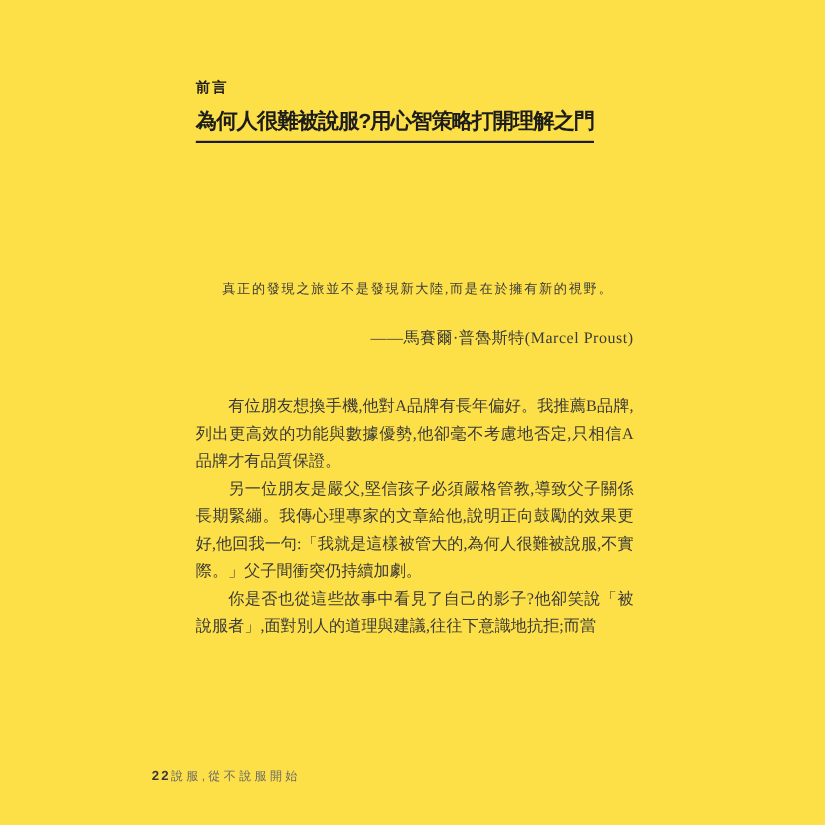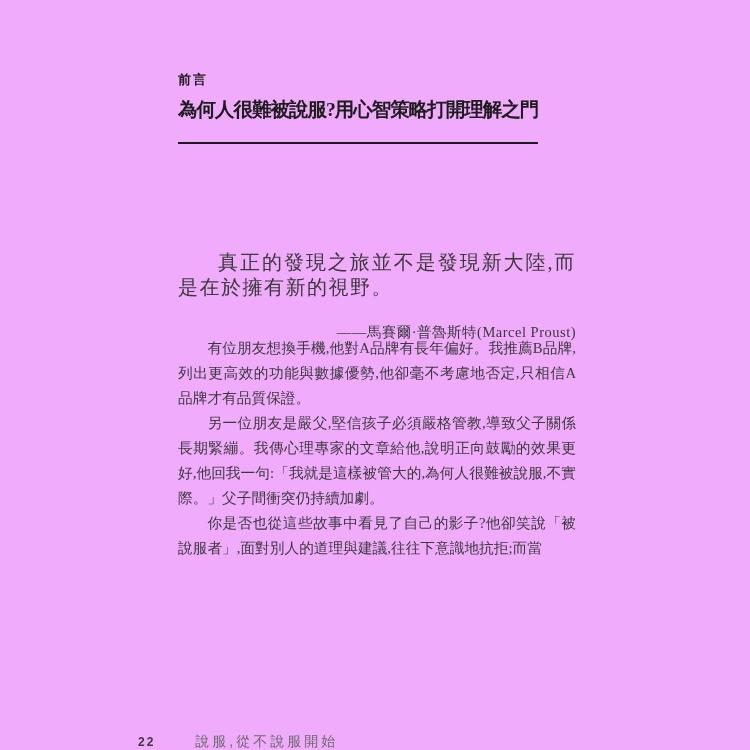--- a/index.html
+++ b/index.html
@@ -1,104 +1,102 @@
 <!DOCTYPE html>
 <html><head>
 <meta charset="utf-8">
 <style>
   * { margin: 0; padding: 0; box-sizing: border-box; }
   html, body { background: #ffffff; }
   .page {
     position: relative;
     width: 750px;
     height: 750px;
-    background: #f0abfc;
+    background: #fde047;
     overflow: hidden;
     font-family: "Liberation Serif", serif;
     color: #333333;
   }
   .page-header {
     position: absolute;
     left: 178px;
     top: 71px;
   }
   .section-label {
     font-family: "Liberation Sans", sans-serif;
     font-weight: 700;
     font-size: 13px;
     letter-spacing: 2px;
     color: #1c1c1c;
   }
   .page-title {
     display: inline-block;
     margin-top: 7px;
-    font-family: Liberation Serif, serif;
+    font-family: Liberation Mono, monospace;
     font-weight: 700;
     font-size: 19.5px;
     letter-spacing: -1px;
     color: #1c1c1c;
     border-bottom: 2px solid #1c1c1c;
-    padding-bottom: 19px;
+    padding-bottom: 5px;
     white-space: nowrap;
   }
   .epigraph {
     position: absolute;
     left: 178px;
     top: 250px;
     width: 398px;
   }
   .epigraph-text {
-    font-size: 20px;
+    font-size: 12px;
     line-height: 25px;
     letter-spacing: 1.5px;
     text-indent: 2em;
     text-align: justify;
     color: #3a3a3a;
   }
   .epigraph-attribution {
     margin-top: 23px;
     text-align: right;
     font-size: 14.5px;
     letter-spacing: 0.5px;
     color: #3a3a3a;
   }
   .body-text {
     position: absolute;
     left: 178px;
-    top: 336px;
+    top: 358px;
     width: 398px;
   }
   .body-text p {
     font-size: 14.7px;
     line-height: 25px;
     text-indent: 2em;
     text-align: justify;
     color: #3a3a3a;
   }
   .page-footer {
     position: absolute;
     left: 138px;
-    top: 733px;
+    top: 698px;
     display: flex;
     align-items: baseline;
-    gap: 23px;
   }
   .page-number {
     font-family: "Liberation Sans", sans-serif;
     font-weight: 700;
     font-size: 12px;
     letter-spacing: 2px;
     color: #3a3a3a;
   }
   .running-title {
     font-family: "Liberation Sans", sans-serif;
-    font-size: 14px;
+    font-size: 11px;
     letter-spacing: 3px;
     color: #6a6a6a;
-    margin-left: 17px;
   }
 </style>
 </head>
 <body>
 
 <div class="page">
 
   <header class="page-header">
     <div class="section-label">前言</div>
     <h1 class="page-title">為何人很難被說服?用心智策略打開理解之門</h1>

